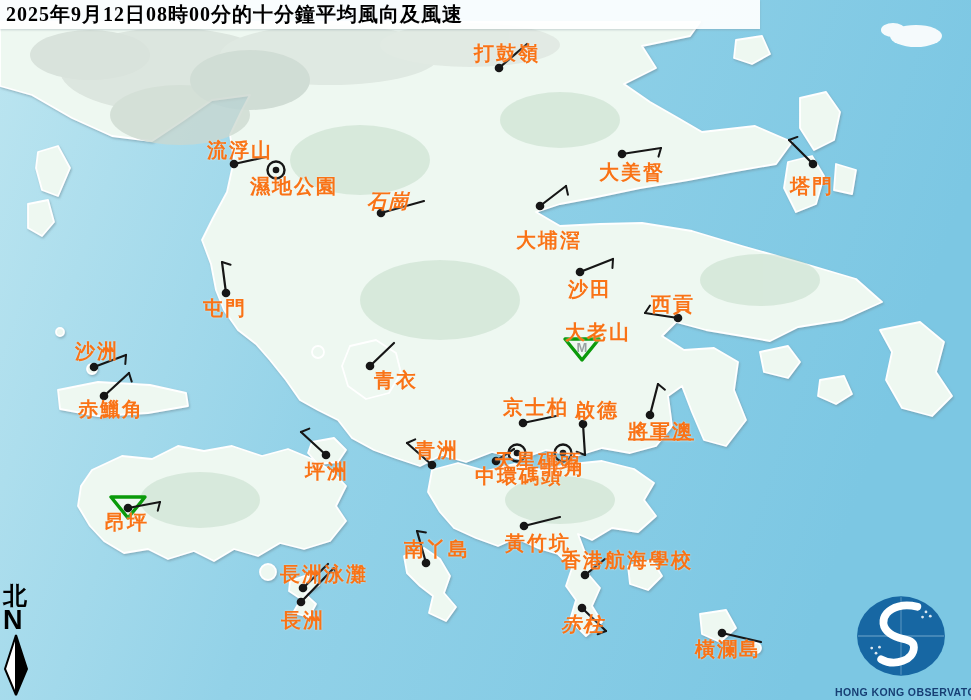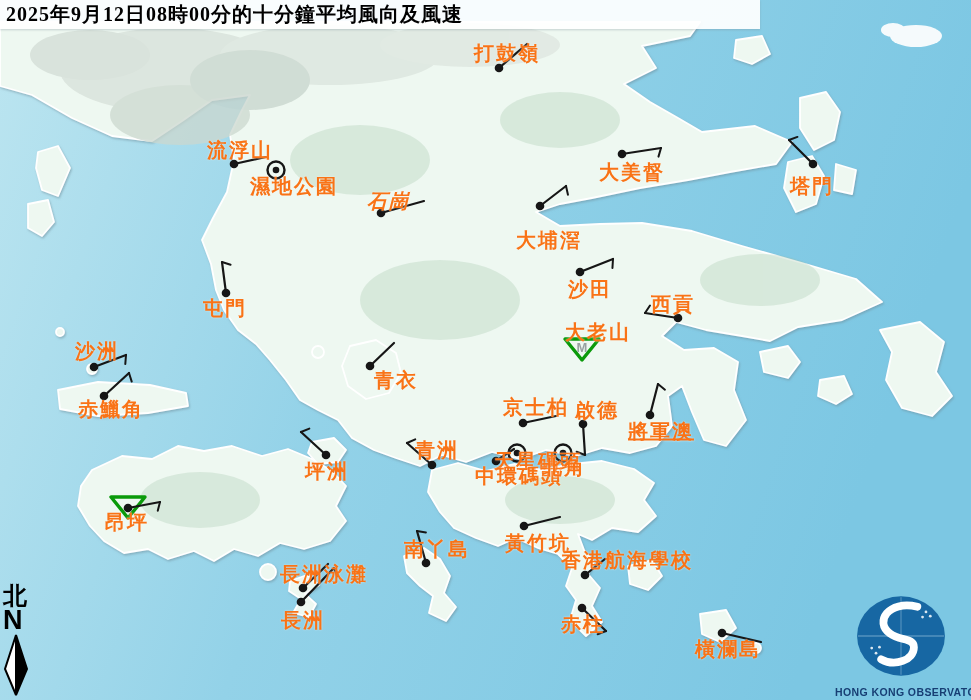--- a/index.html
+++ b/index.html
@@ -274,21 +274,21 @@
       <div class="station-label" style="left: 437px; top: 450px;">青洲</div>
       <div class="station-label" style="left: 519px; top: 476px;">中環碼頭</div>
       <div class="station-label" style="left: 564px; top: 467px;">北角</div>
       <div class="station-label" style="left: 327px; top: 471px;">坪洲</div>
       <div class="station-label" style="left: 127px; top: 522px;">昂坪</div>
       <div class="station-label" style="left: 437px; top: 549px;">南丫島</div>
       <div class="station-label" style="left: 538px; top: 543px;">黃竹坑</div>
       <div class="station-label" style="left: 627px; top: 560px;">香港航海學校</div>
       <div class="station-label" style="left: 324px; top: 574px;">長洲泳灘</div>
       <div class="station-label" style="left: 303px; top: 620px;">長洲</div>
-      <div class="station-label" style="left: 583px; top: 624px;">赤柱</div>
+      <div class="station-label" style="left: 583px; top: 624px; font-style: italic;">赤柱</div>
       <div class="station-label" style="left: 728px; top: 649px;">橫瀾島</div>
     </div>
 
   <div class="title-bar">
     <span>2025年9月12日08時00分的十分鐘平均風向及風速</span>
   </div>
 
   <div class="compass">
     <span class="cn">北</span>
     <span class="n">N</span>

